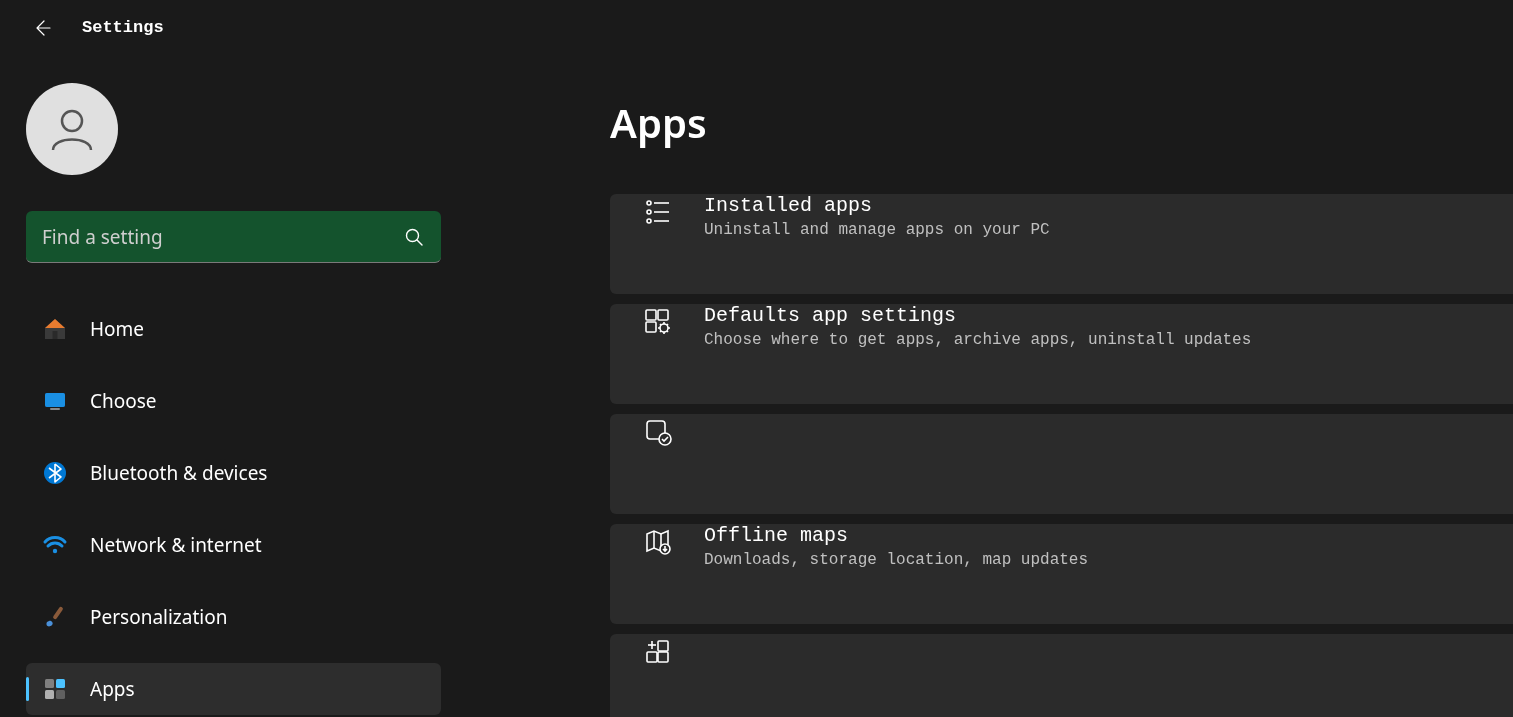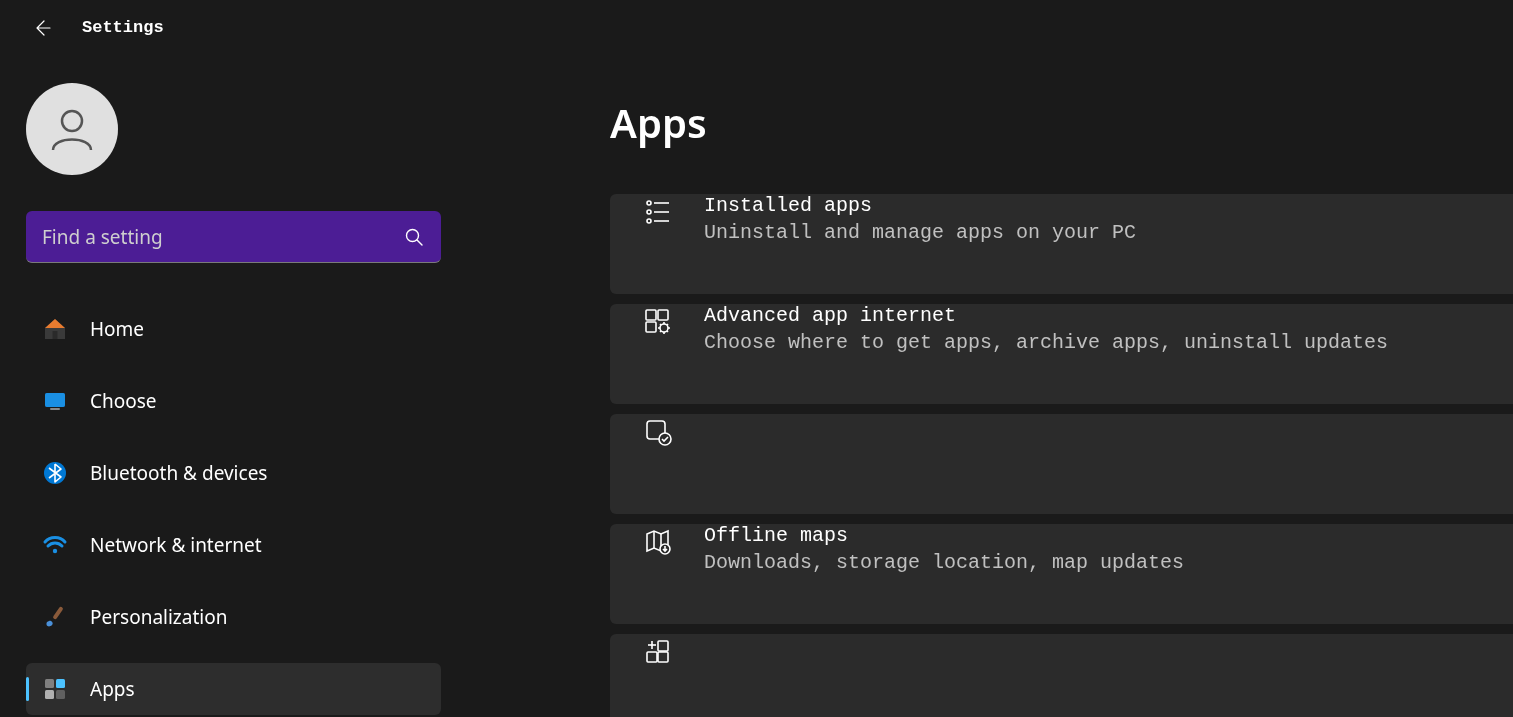--- a/index.html
+++ b/index.html
@@ -56,21 +56,21 @@
     background: #e0e0e0;
     display: flex;
     align-items: center;
     justify-content: center;
   }
 
   .search-box {
     position: relative;
     width: 415px;
     height: 52px;
-    background: #4c1d95;
+    background: #14532d;
     border: none;
     border-bottom: 1px solid #7a7a7a;
     border-radius: 6px;
     display: flex;
     align-items: center;
     margin-bottom: 40px;
   }
   .search-input {
     flex: 1;
     background: transparent;
@@ -152,21 +152,21 @@
     margin-right: 28px;
     flex-shrink: 0;
   }
   .card-text {}
   .card-title {
     font-size: 20px;
     color: #ffffff;
     margin-bottom: 4px;
   }
   .card-desc {
-    font-size: 20px;
+    font-size: 16px;
     color: #c0c0c0;
   }
 
 </style>
 </head>
 <body>
 
 <div class="header">
   <div class="back-btn">
     <svg width="20" height="20" viewBox="0 0 20 20">
@@ -292,21 +292,21 @@
       <span class="card-icon">
         <svg width="30" height="30" viewBox="0 0 30 30" stroke="#fff" stroke-width="1.6" fill="none">
           <rect x="3" y="3" width="10" height="10" rx="1"></rect>
           <rect x="15" y="3" width="10" height="10" rx="1"></rect>
           <rect x="3" y="15" width="10" height="10" rx="1"></rect>
           <circle cx="21" cy="21" r="4"></circle>
           <path d="M21 15 V17 M21 25 V27 M15 21 H17 M25 21 H27 M17 17 L18 18 M24 24 L25 25 M17 25 L18 24 M24 18 L25 17"></path>
         </svg>
       </span>
       <div class="card-text">
-        <div class="card-title">Advanced app internet</div>
+        <div class="card-title">Defaults app settings</div>
         <div class="card-desc">Choose where to get apps, archive apps, uninstall updates</div>
       </div>
     </div>
 
     <div class="card">
       <span class="card-icon">
         <svg width="30" height="30" viewBox="0 0 30 30" stroke="#fff" stroke-width="1.6" fill="none">
           <rect x="4" y="4" width="18" height="18" rx="3"></rect>
           <circle cx="22" cy="22" r="6" fill="#2b2b2b"></circle>
           <path d="M19 22 L21 24 L25 20"></path>

